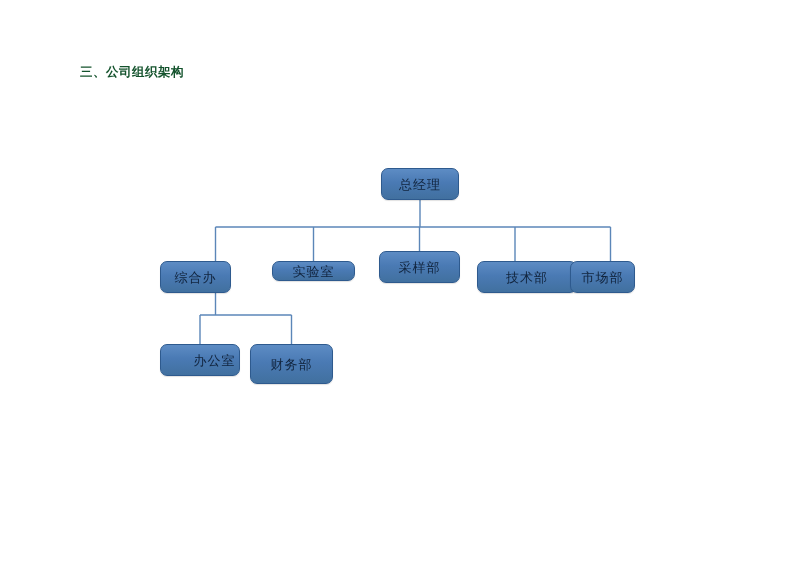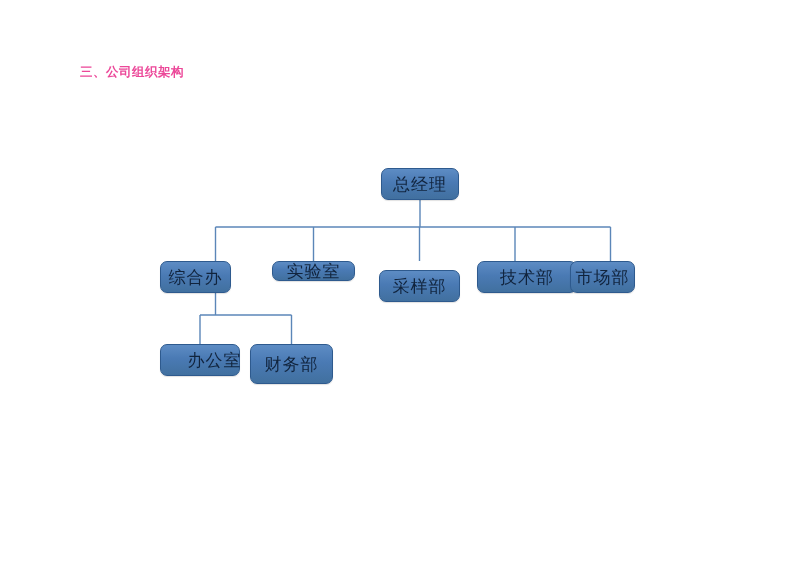--- a/index.html
+++ b/index.html
@@ -22,41 +22,41 @@
     height: 566px;
     background: #ffffff;
   }
 
   .heading {
     position: absolute;
     left: 80px;
     top: 64px;
     font-size: 12.5px;
     font-weight: bold;
-    color: #ec4899;
+    color: #14532d;
     letter-spacing: 0.5px;
     white-space: nowrap;
   }
 
   #chart-canvas {
     position: absolute;
     left: 0;
     top: 0;
     width: 800px;
     height: 566px;
   }
 
   .node {
     position: absolute;
     box-sizing: border-box;
     background: linear-gradient(to bottom, #5d8cc4 0%, #4a7ab4 45%, #41709f 100%);
     border: 1px solid #2e5a8e;
     border-radius: 7px;
     color: #11243d;
-    font-size: 17px;
+    font-size: 13px;
     font-family: "Liberation Serif", "DejaVu Serif", serif;
     display: flex;
     align-items: center;
     justify-content: center;
     letter-spacing: 1px;
     text-align: center;
     line-height: 1;
     white-space: nowrap;
     box-shadow: 0 1px 1px rgba(0,0,0,0.12);
   }
@@ -85,21 +85,21 @@
   <div id="node-layer">
       <div class="node" style="left: 381px; top: 168px; width: 78px; height: 32px;">
         <span>总经理</span>
       </div>
       <div class="node" style="left: 160px; top: 261px; width: 71px; height: 32px;">
         <span>综合办</span>
       </div>
       <div class="node" style="left: 272px; top: 261px; width: 83px; height: 20px;">
         <span>实验室</span>
       </div>
-      <div class="node" style="left: 379px; top: 270px; width: 81px; height: 32px; align-items: center;">
+      <div class="node" style="left: 379px; top: 251px; width: 81px; height: 32px; align-items: center;">
         <span>采样部</span>
       </div>
       <div class="node" style="left: 477px; top: 261px; width: 100px; height: 32px;">
         <span>技术部</span>
       </div>
       <div class="node" style="left: 570px; top: 261px; width: 65px; height: 32px;">
         <span>市场部</span>
       </div>
       <div class="node" style="left: 160px; top: 344px; width: 80px; height: 32px; padding-left: 29px;">
         <span>办公室</span>

